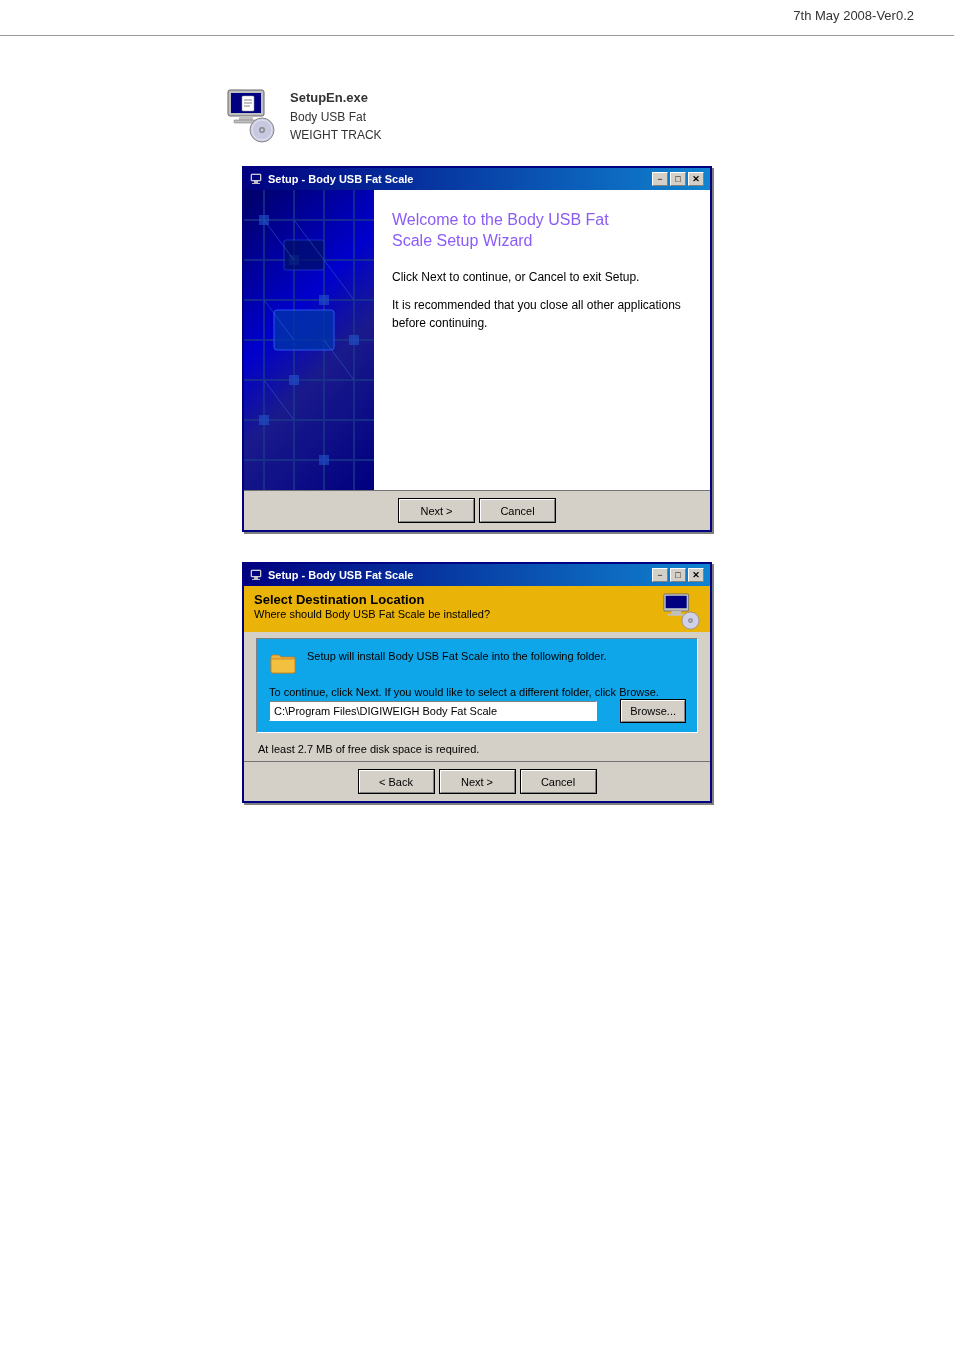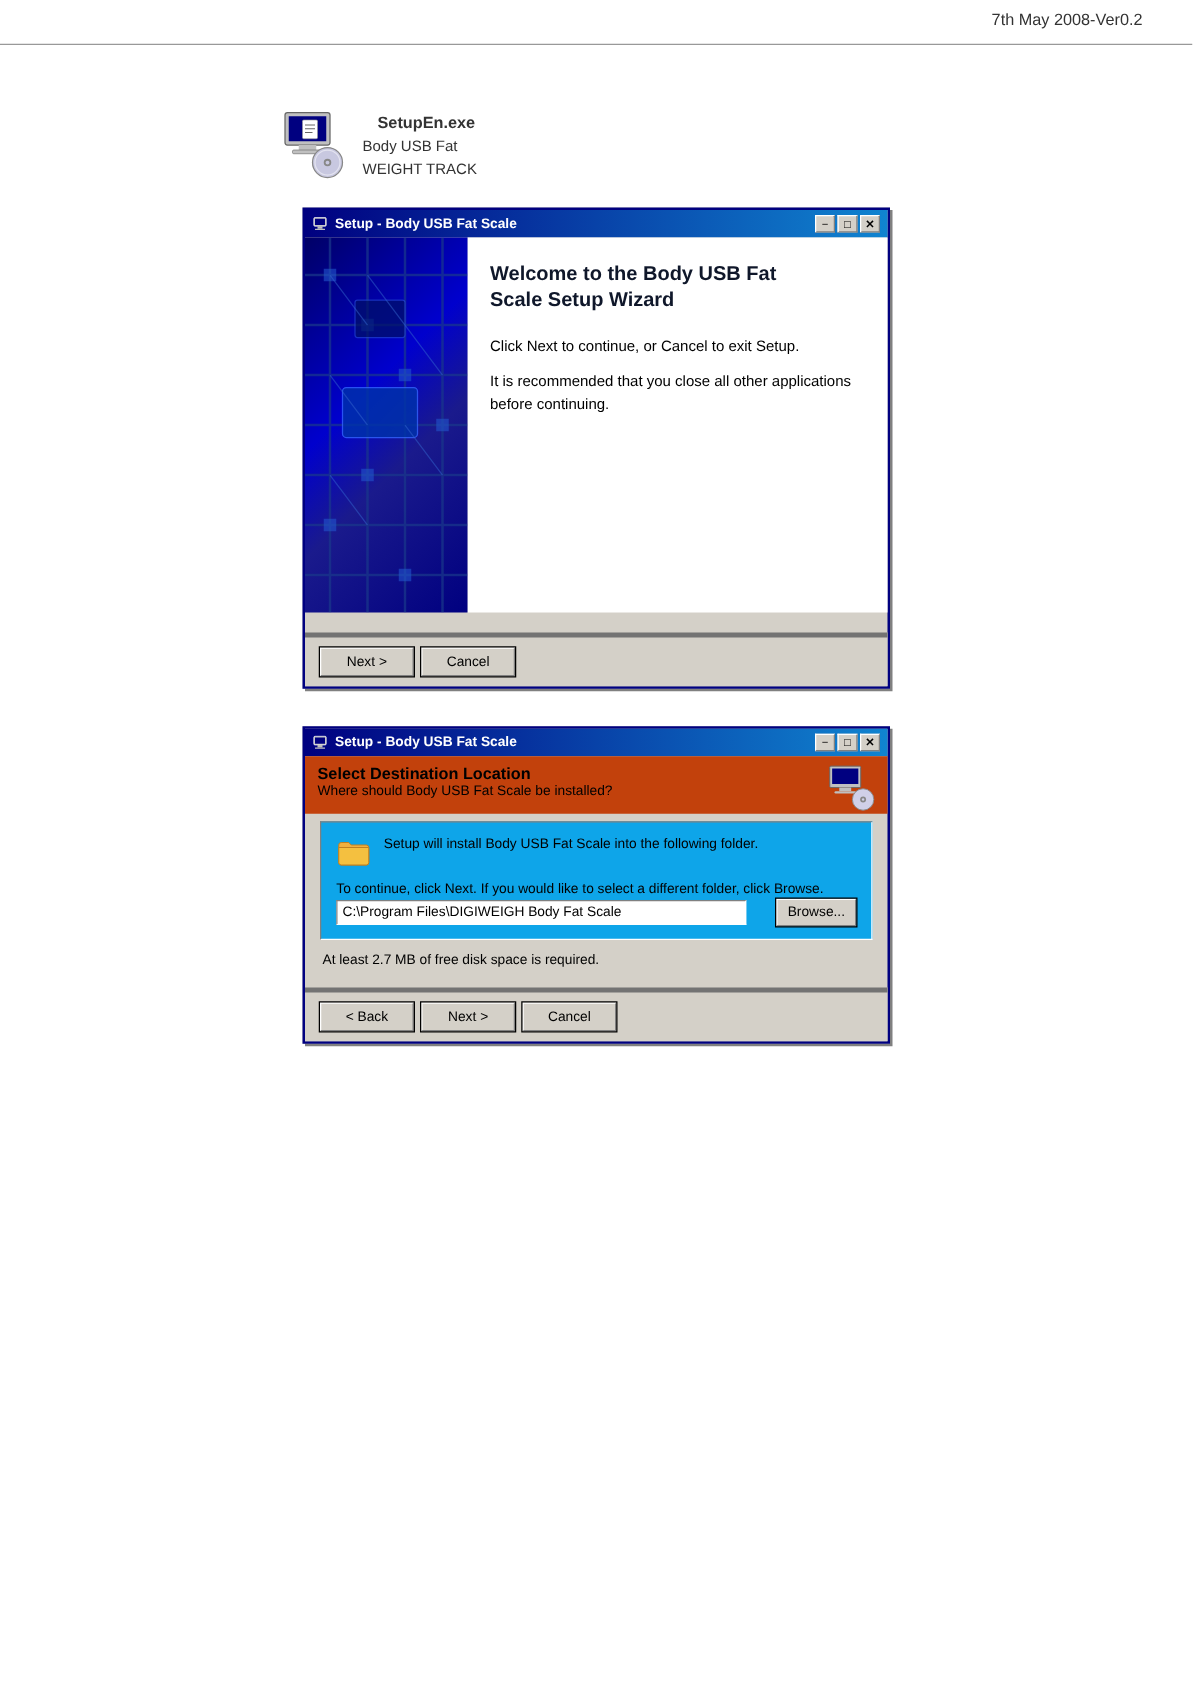--- a/index.html
+++ b/index.html
@@ -43,21 +43,20 @@
     }
     .setup-icon-text {
       margin-left: 10px;
       font-size: 12px;
       color: #333;
       line-height: 1.5;
     }
     .setup-icon-text .exe-name {
       font-weight: bold;
       font-size: 13px;
-      margin-left: 12px;
     }
 
     
     .dialog-box {
       border: 2px solid #000080;
       box-shadow: 2px 2px 0 #808080;
       margin: 10px auto;
       background: #d4d0c8;
       width: 470px;
     }
@@ -127,41 +126,40 @@
     }
 
     
     .dialog-right-panel {
       flex: 1;
       padding: 20px 18px 10px 18px;
       background: #ffffff;
     }
     .wizard-title {
       font-size: 16px;
-      font-weight: bold;
-      color: #0f172a;
+      font-weight: normal;
+      color: #8b5cf6;
       margin-bottom: 16px;
       line-height: 1.3;
     }
     .wizard-text {
       font-size: 12px;
       color: #000;
       margin-bottom: 10px;
       line-height: 1.5;
     }
 
     
     .dialog-footer {
       background: #d4d0c8;
-      border-top: 4px solid #737373;
+      border-top: 1px solid #737373;
       padding: 8px 12px;
       display: flex;
-      justify-content: flex-start;
+      justify-content: center;
       gap: 6px;
-      margin-top: 16px;
     }
 
     
     .win-btn {
       min-width: 75px;
       height: 23px;
       background: #d4d0c8;
       border: 1px solid;
       border-color: #ffffff #808080 #808080 #ffffff;
       outline: 1px solid #000;
@@ -188,21 +186,21 @@
       font-size: 11px;
       color: #000;
       margin-top: 1px;
     }
 
     .dialog-header-row {
       display: flex;
       justify-content: space-between;
       align-items: flex-start;
       padding: 6px 10px 0 10px;
-      background: #c2410c;
+      background: #eab308;
     }
     .folder-icon-row {
       display: flex;
       align-items: flex-start;
       gap: 10px;
       margin-bottom: 10px;
     }
     .folder-icon {
       width: 28px;
       height: 24px;

